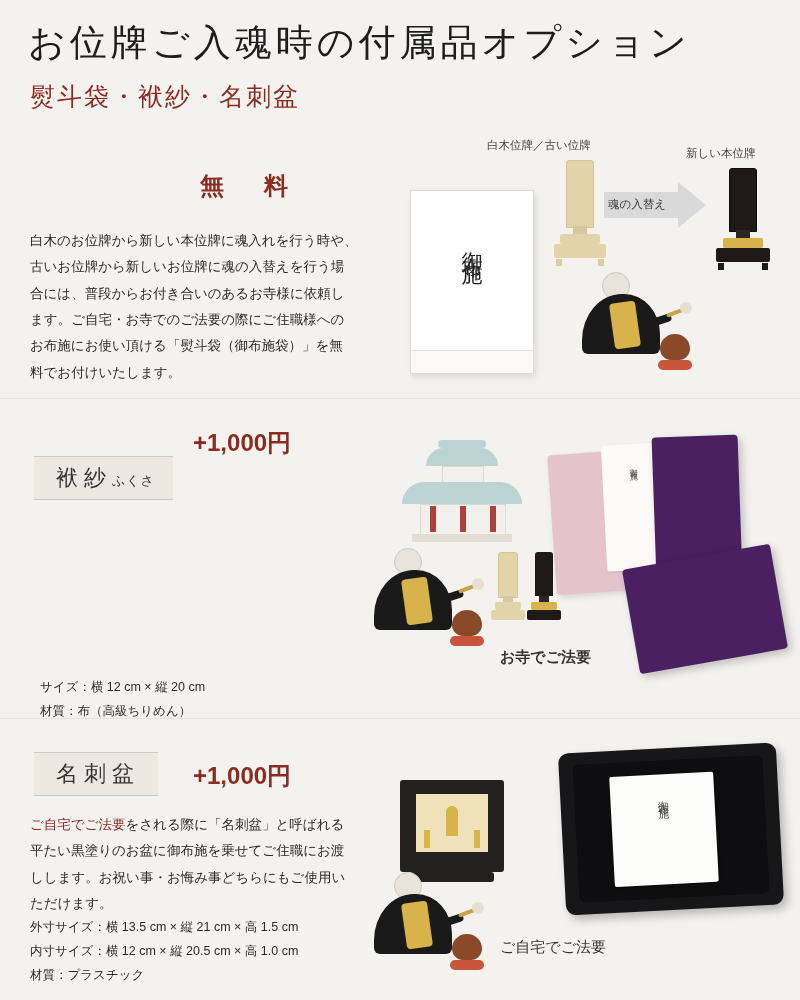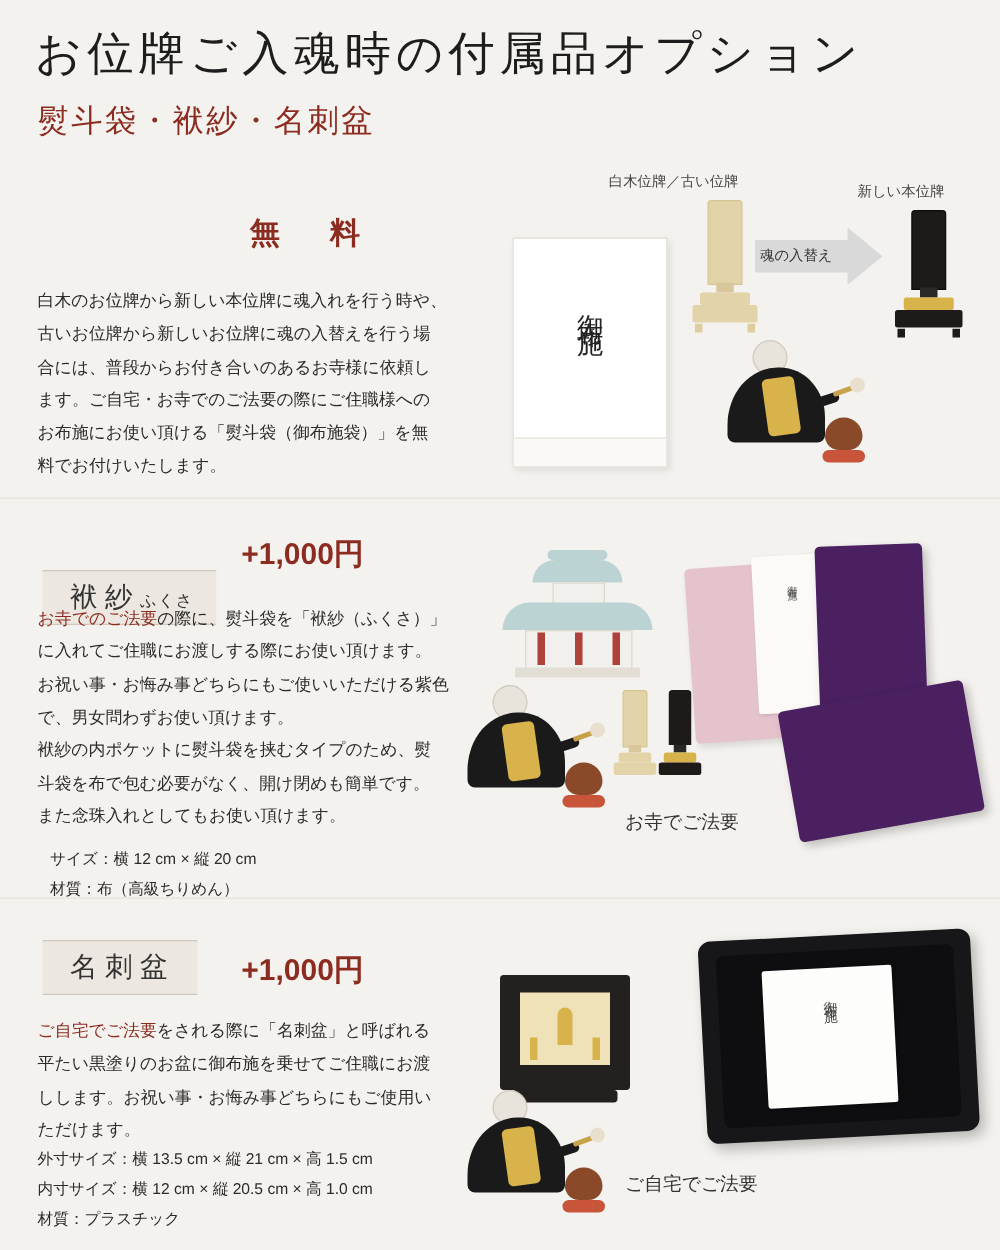--- a/index.html
+++ b/index.html
@@ -256,27 +256,20 @@
     <div class="knob" style="left:100px;top:30px;background:#e8dfcf;"></div>
     <div class="bowl-mat" style="left:78px;top:88px;"></div>
     <div class="bowl" style="left:80px;top:62px;"></div>
   </div>
 
   <div class="divider" style="top:398px;"></div>
 
   <div class="sec-label" style="left:34px;top:420px;margin-top:36px;"><span>袱紗</span><span class="small">ふくさ</span></div>
   <div class="price" style="left:193px;top:427px;">+1,000円</div>
 
-  <div class="body-text" style="left:30px;top:482px;width:370px;"><span class="em-red">お寺でのご法要</span><span>の際に、熨斗袋を「袱紗（ふくさ）」
-に入れてご住職にお渡しする際にお使い頂けます。
-お祝い事・お悔み事どちらにもご使いいただける紫色
-で、男女問わずお使い頂けます。
-袱紗の内ポケットに熨斗袋を挟むタイプのため、熨
-斗袋を布で包む必要がなく、開け閉めも簡単です。
-また念珠入れとしてもお使い頂けます。</span></div>
   <div class="spec-text" style="left:40px;top:648px;width:340px;margin-top:28px;">サイズ：横 12 cm × 縦 20 cm
 材質：布（高級ちりめん）</div>
 
   <div class="temple" style="left:398px;top:440px;width:128px;height:108px;">
     <div class="t-roof" style="left:40px;top:0;width:48px;height:8px;border-radius:4px;"></div>
     <div class="t-roof" style="left:28px;top:8px;width:72px;height:18px;border-radius:30px 30px 0 0;"></div>
     <div class="t-body" style="left:44px;top:26px;width:40px;height:16px;"></div>
     <div class="t-roof" style="left:4px;top:42px;width:120px;height:22px;border-radius:40px 40px 0 0;"></div>
     <div class="t-body" style="left:22px;top:64px;width:84px;height:30px;"></div>
     <div class="t-pillar" style="left:32px;top:66px;width:6px;height:26px;"></div>
@@ -310,21 +303,21 @@
   </div>
 
   <div class="fukusa-pink" style="left:552px;top:452px;width:96px;height:140px;transform:rotate(-4deg);"></div>
   <div class="fukusa-inner-white" style="left:604px;top:444px;width:60px;height:126px;transform:rotate(-3deg);">
     <div class="vtext">御布施</div>
   </div>
   <div class="fukusa-purple" style="left:654px;top:436px;width:86px;height:142px;transform:rotate(-2deg);"></div>
 
   <div class="fukusa-purple" style="left:630px;top:556px;width:150px;height:106px;transform:rotate(-10deg);"></div>
 
-  <div class="caption" style="left:500px;top:648px;">お寺でご法要</div>
+  <div class="caption" style="left:500px;top:648px;font-weight:bold;">お寺でご法要</div>
 
   <div class="divider" style="top:718px;"></div>
 
   <div class="sec-label" style="left:34px;top:752px;text-align:right;">名刺盆</div>
   <div class="price" style="left:193px;top:760px;">+1,000円</div>
 
   <div class="body-text" style="left:30px;top:812px;width:370px;"><span class="em-red">ご自宅でご法要</span><span>をされる際に「名刺盆」と呼ばれる
 平たい黒塗りのお盆に御布施を乗せてご住職にお渡
 しします。お祝い事・お悔み事どちらにもご使用い
 ただけます。</span></div>

